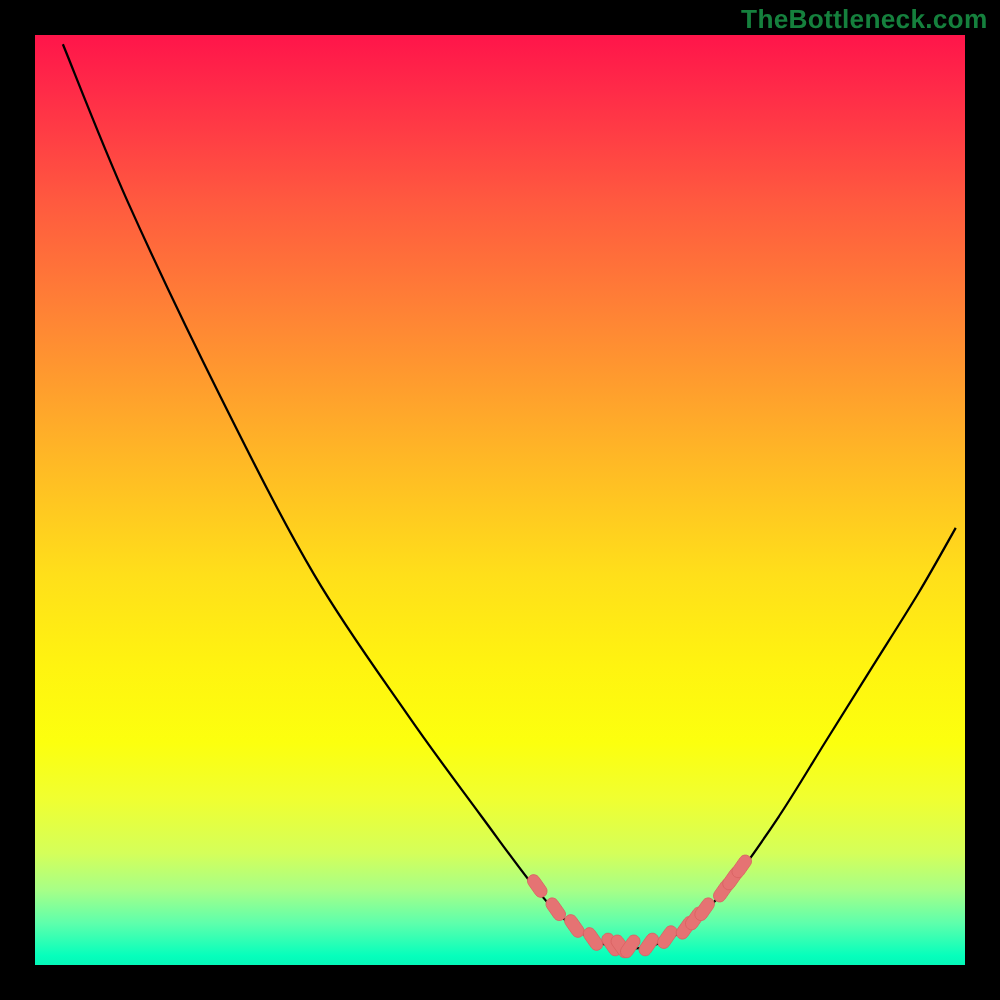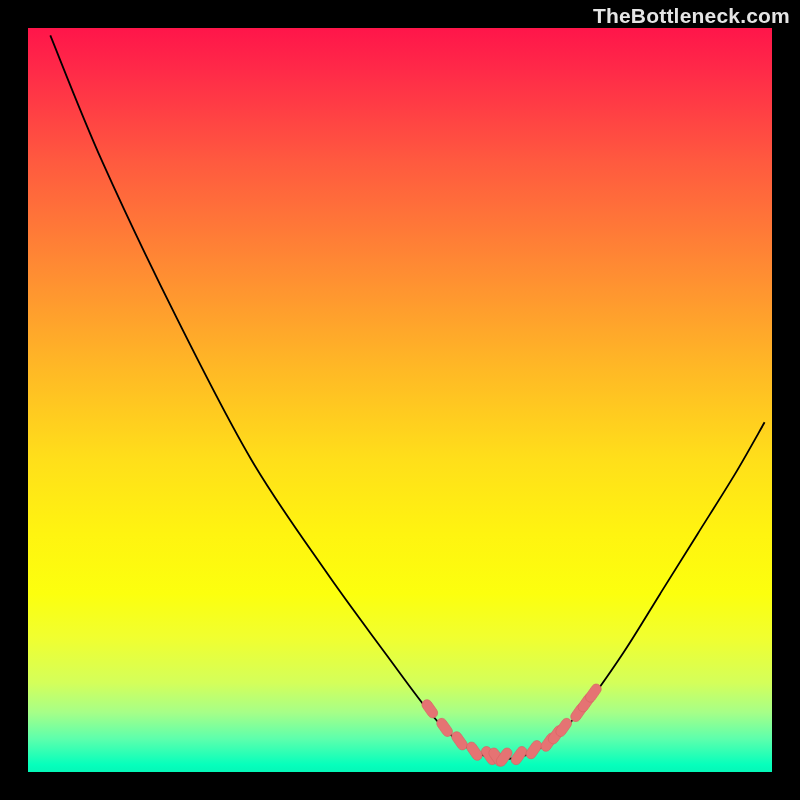--- a/index.html
+++ b/index.html
@@ -32,21 +32,21 @@
       #5effac 95.5%,
       #06ffbc 99%,
       #04f7b8 100%);
   }
   .watermark {
     position: absolute;
     top: 4px;
     right: 10px;
     font-size: 21px;
     font-weight: 600;
-    color: #e5e5e5;
+    color: #15803d;
     letter-spacing: 0.2px;
     z-index: 5;
   }
   svg.plot {
     position: absolute;
     left: 0;
     top: 0;
     width: 744px;
     height: 744px;
     z-index: 3;

